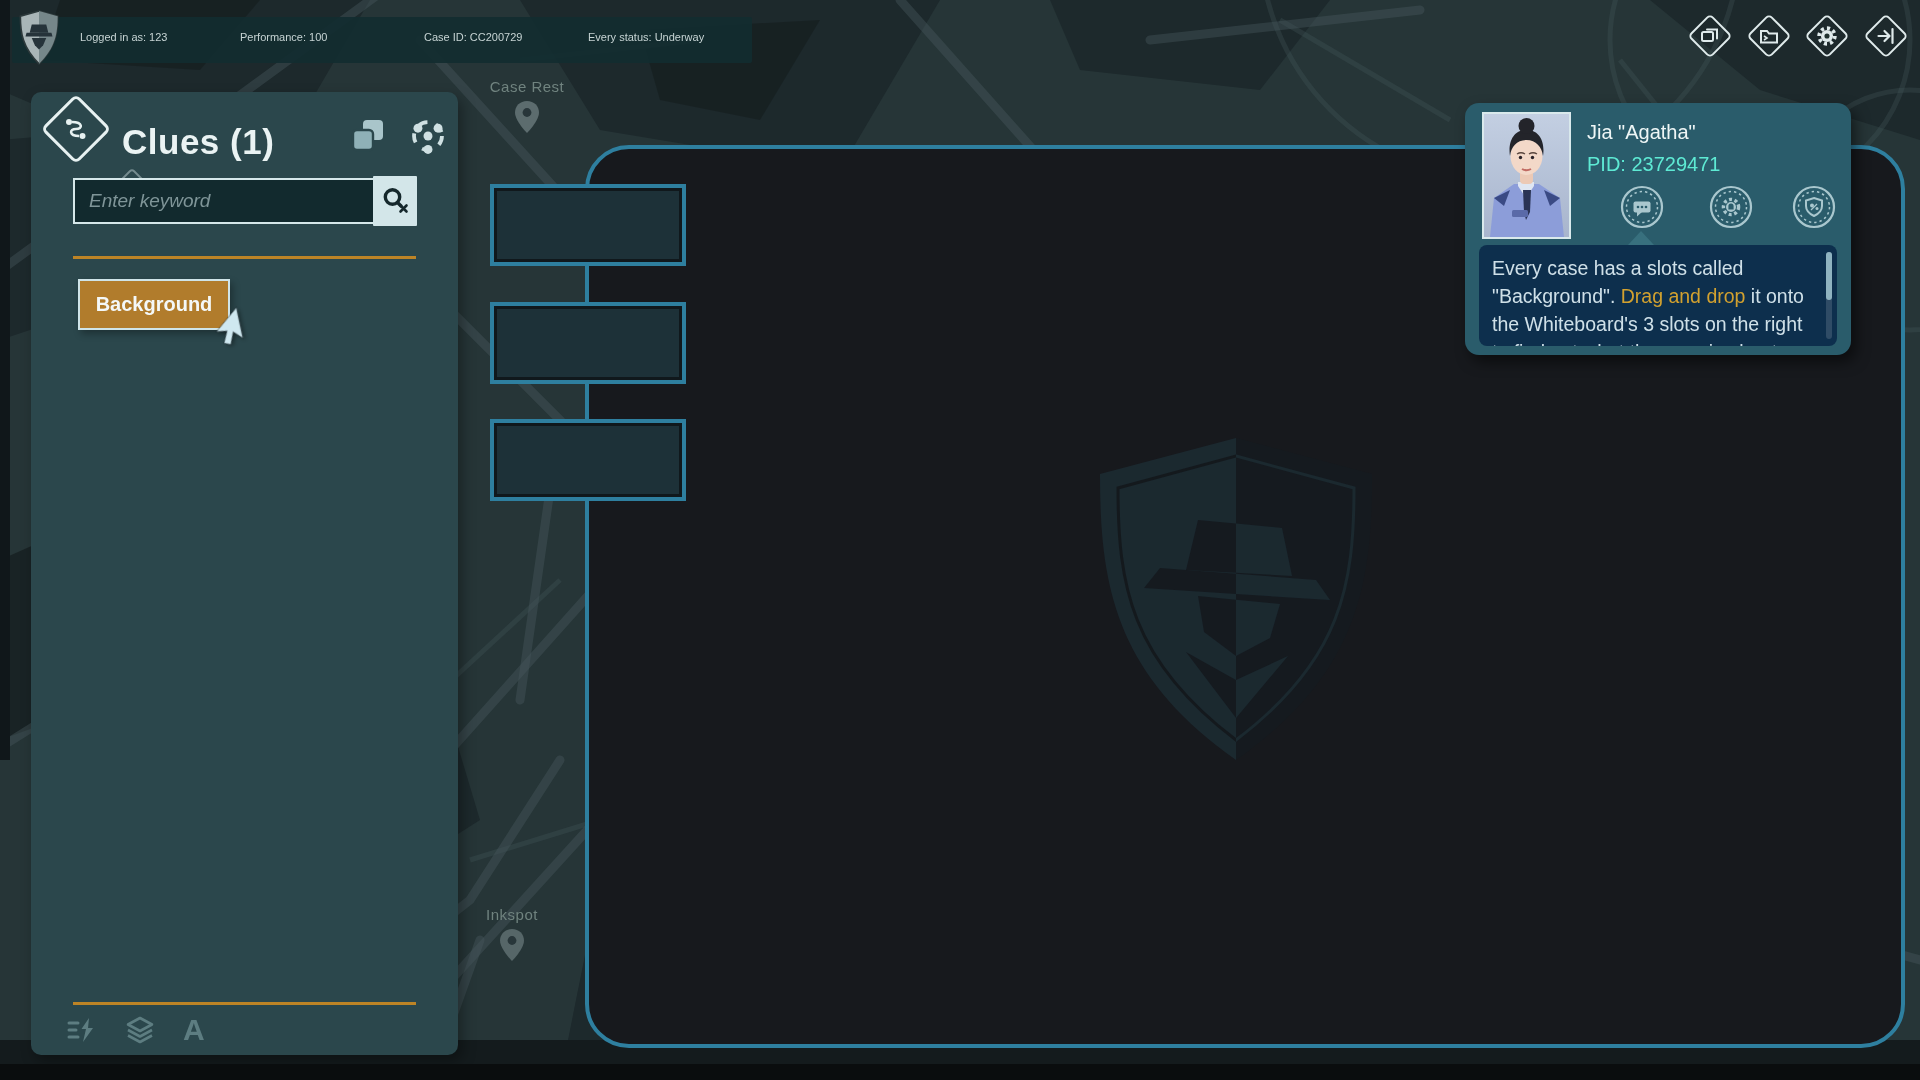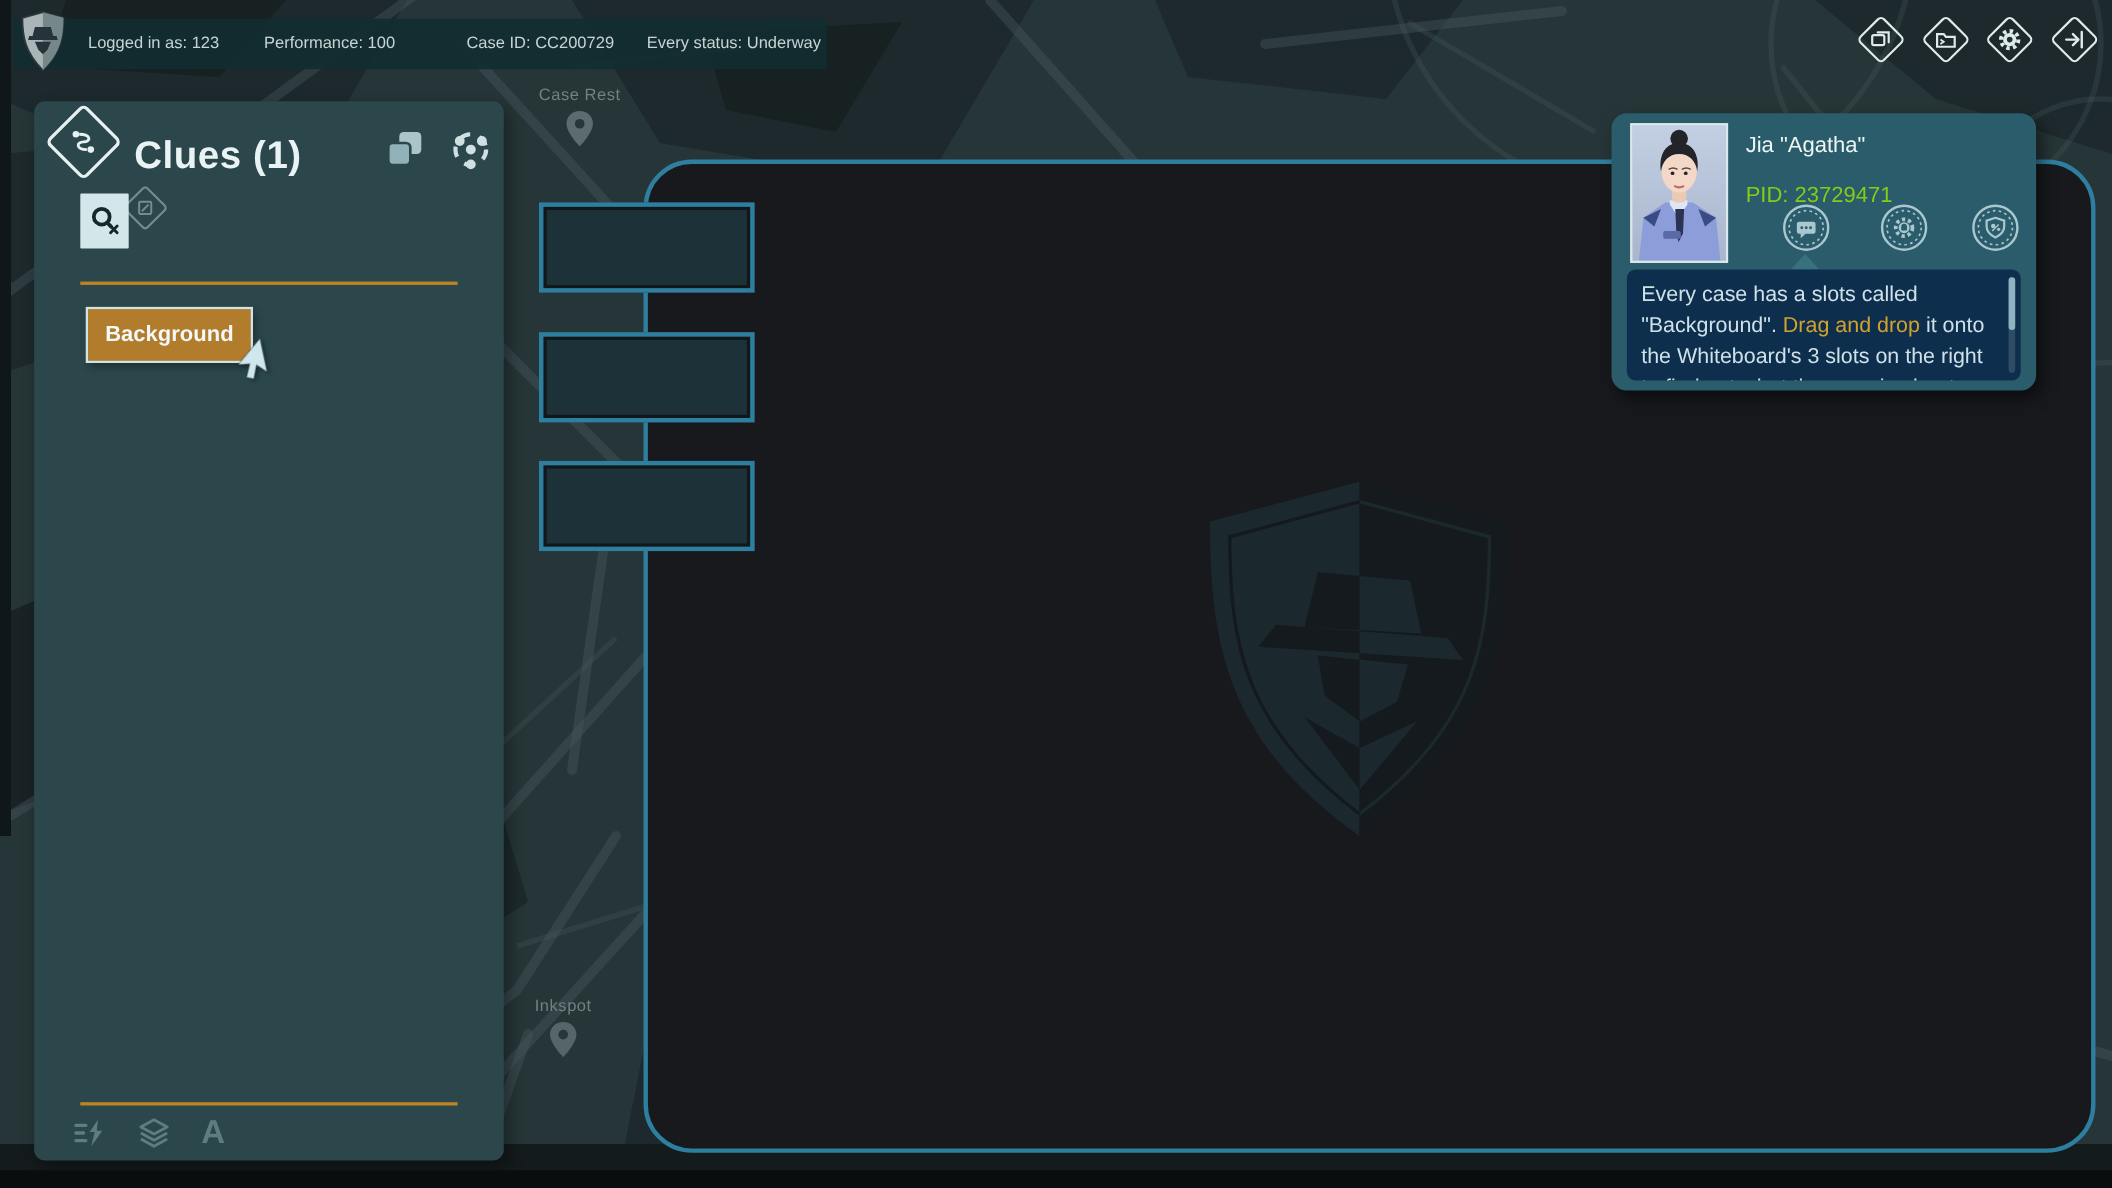--- a/index.html
+++ b/index.html
@@ -24,21 +24,21 @@
     position:absolute; color:#70837f; font-size:15px; letter-spacing:.5px;
     text-align:center; transform:translateX(-50%);
   }
 
   
   #top-bar{
     position:absolute; left:12px; top:17px; width:740px; height:46px;
     background:rgba(18,44,48,.92); border-radius:2px;
   }
   #top-bar .bar-item{
-    position:absolute; top:14px; color:#c7d4d4; font-size:15px; white-space:nowrap;
+    position:absolute; top:14px; color:#c7d4d4; font-size:11px; white-space:nowrap;
   }
   #logo-shield{ position:absolute; left:18px; top:10px; width:42px; height:56px; z-index:3;}
 
   
   .nav-diamond{
     position:absolute; top:20px; width:32px; height:32px;
     border:2.5px solid #dfeaeb; border-radius:5px;
     transform:rotate(45deg); display:flex; align-items:center; justify-content:center;
     cursor:pointer;
   }
@@ -122,21 +122,21 @@
   #detective-card{
     position:absolute; left:1465px; top:103px; width:386px; height:252px;
     background:#2a5c6b; border-radius:14px;
     box-shadow:5px 7px 14px rgba(0,0,0,.5);
   }
   #portrait{
     position:absolute; left:17px; top:9px; width:89px; height:127px;
     border:2px solid #d9e9ec; background:#b8c4da; overflow:hidden;
   }
   #card-name{ position:absolute; left:122px; top:18px; color:#eef6f6; font-size:20px; }
-  #card-pid{ position:absolute; left:122px; top:50px; color:#84cc16; font-size:20px;margin-top:14px; }
+  #card-pid{ position:absolute; left:122px; top:50px; color:#5eead4; font-size:20px; }
   .badge-circle{ position:absolute; top:82px; width:44px; height:44px; cursor:pointer; }
   #badge-chat{ left:155px; } #badge-gear{ left:244px; } #badge-shield{ left:327px; }
 
   #tooltip{
     position:absolute; left:14px; top:142px; width:358px; height:101px;
     background:#0d2f4d; border-radius:8px; overflow:hidden;
   }
   #tooltip-caret{
     position:absolute; left:163px; top:128px; width:0; height:0;
     border-left:13px solid transparent; border-right:13px solid transparent;
@@ -333,20 +333,21 @@
       <svg width="38" height="40" viewBox="0 0 34 34">
         <circle cx="17" cy="17" r="12.5" fill="none" stroke="#cfe0e2" stroke-width="3.4" stroke-dasharray="8.5 8"></circle>
         <circle cx="17" cy="17" r="4" fill="#cfe0e2"></circle>
         <circle cx="8" cy="10" r="4" fill="#cfe0e2"></circle>
         <circle cx="26" cy="10" r="4" fill="#cfe0e2"></circle>
         <circle cx="17" cy="29" r="4" fill="#cfe0e2"></circle>
       </svg>
     </span>
 
     <div id="search-row">
+      <input id="search-input" type="text" placeholder="Enter keyword" style="">
       <button id="search-btn">
         <span>
           <svg width="32" height="32" viewBox="0 0 32 32" fill="none" stroke="#15282c" stroke-linecap="round">
             <circle cx="13.5" cy="12" r="7.2" stroke-width="3.4"></circle>
             <path d="M18.5 17.5 L22 21" stroke-width="3.4"></path>
             <path d="M21.5 20.5 L27.5 26.5 M27.5 20.5 L21.5 26.5" stroke-width="2.6"></path>
           </svg>
         </span>
       </button>
     </div>

